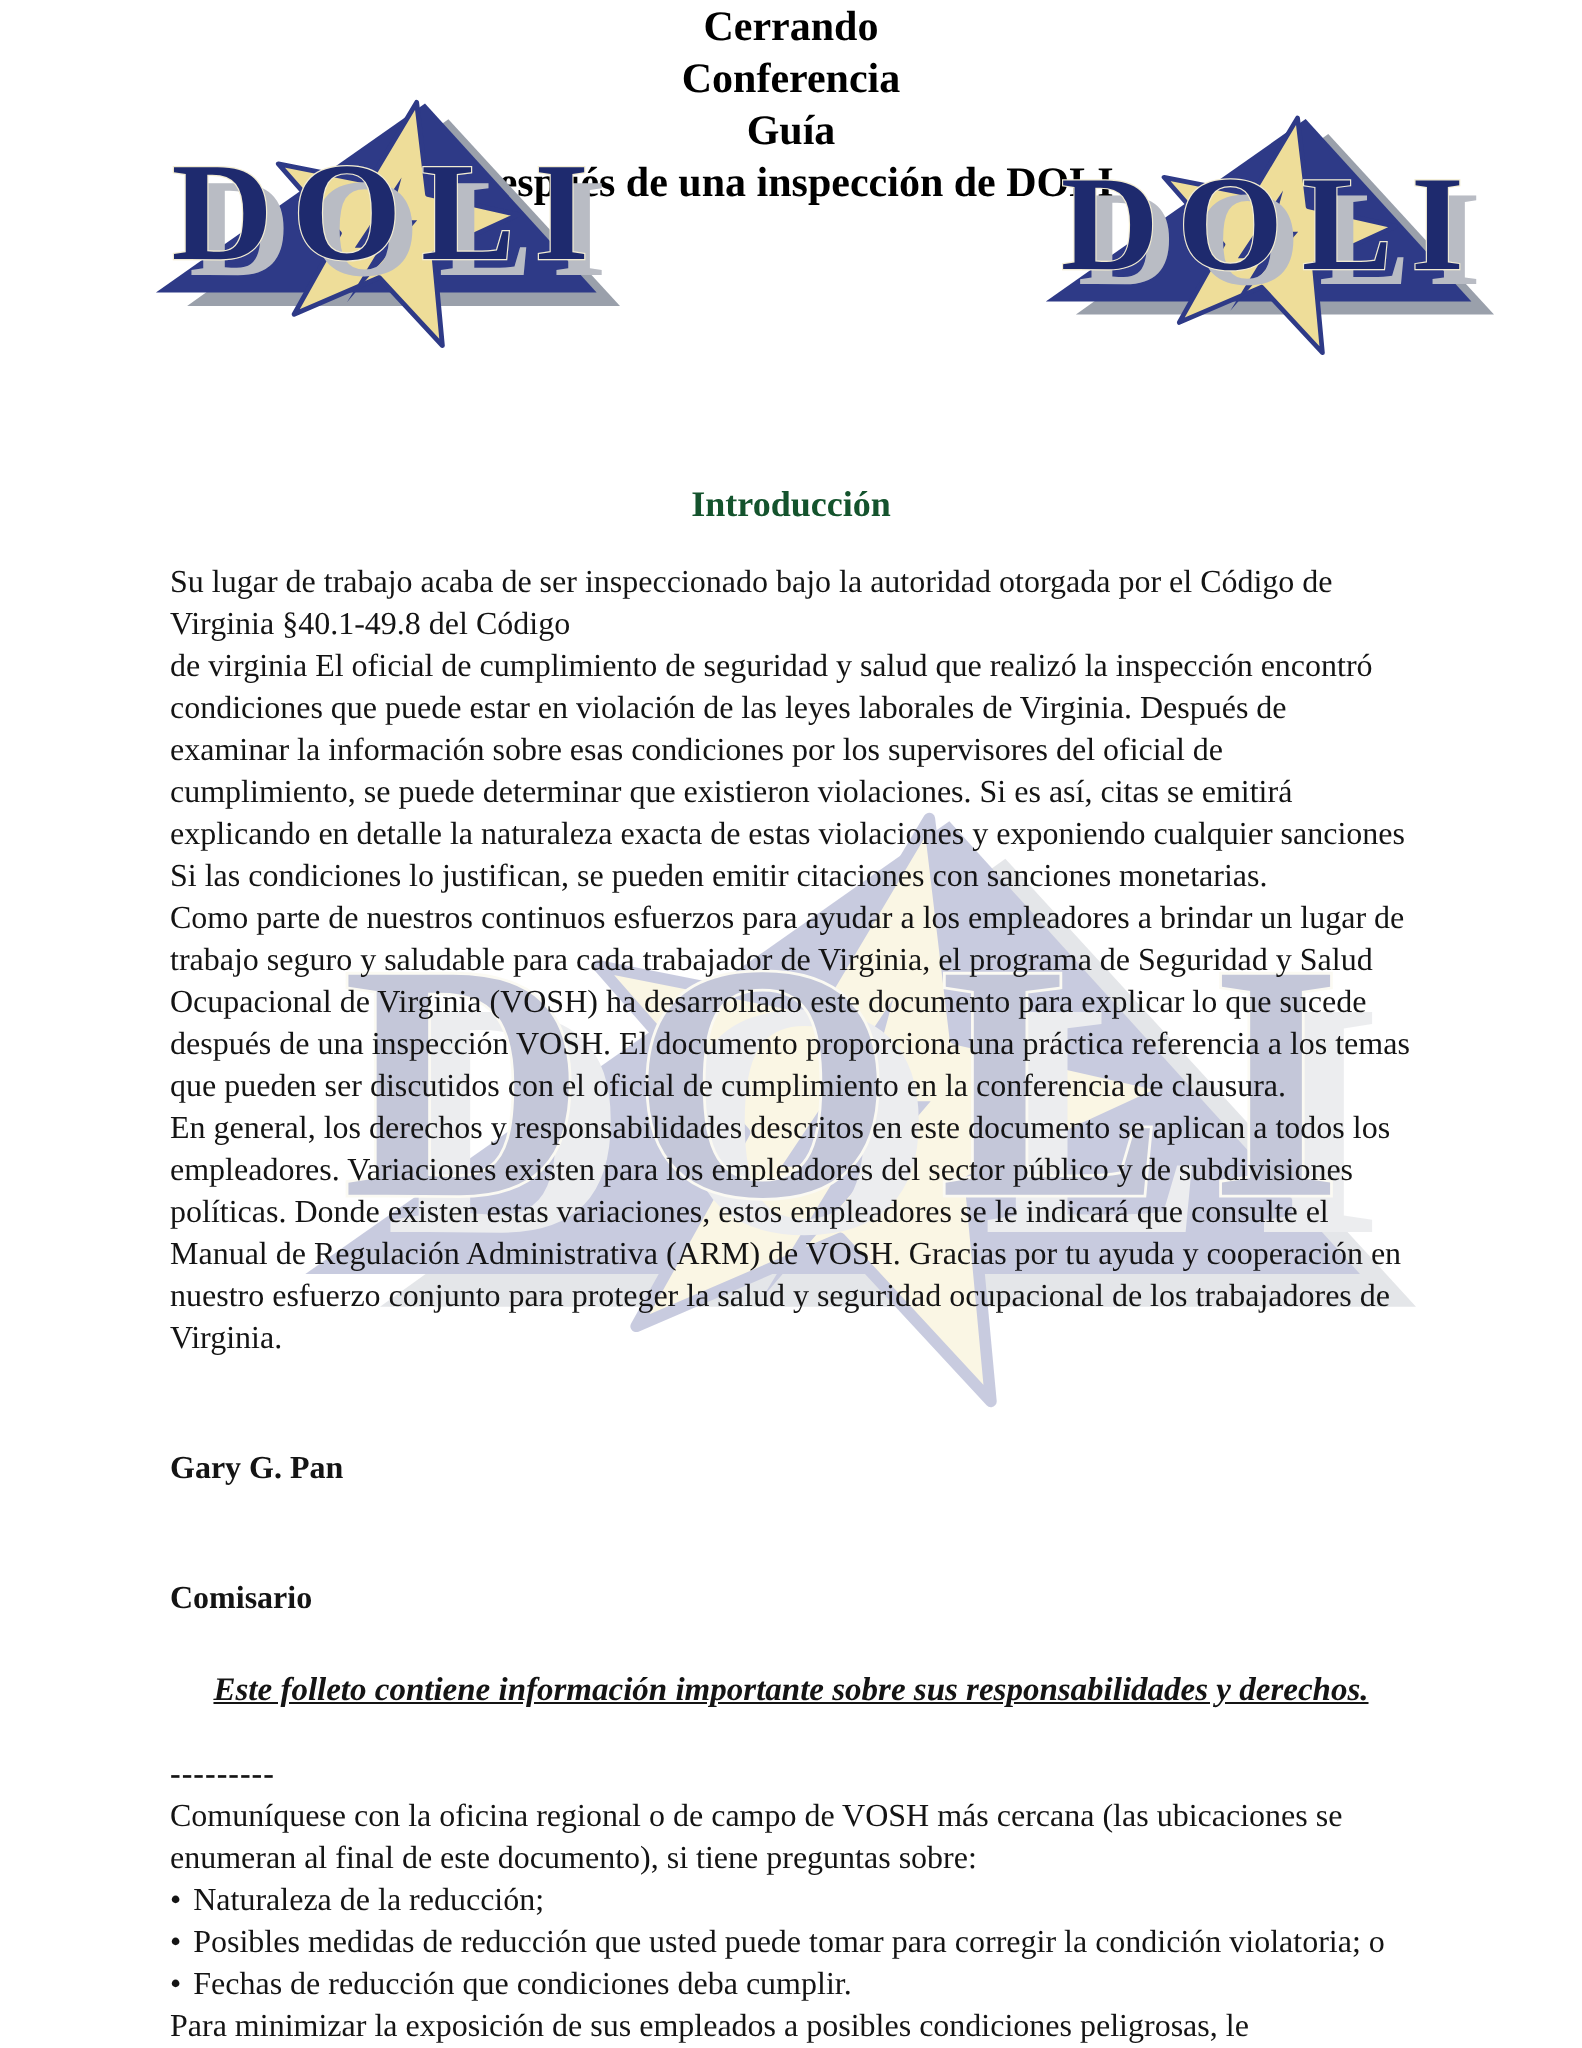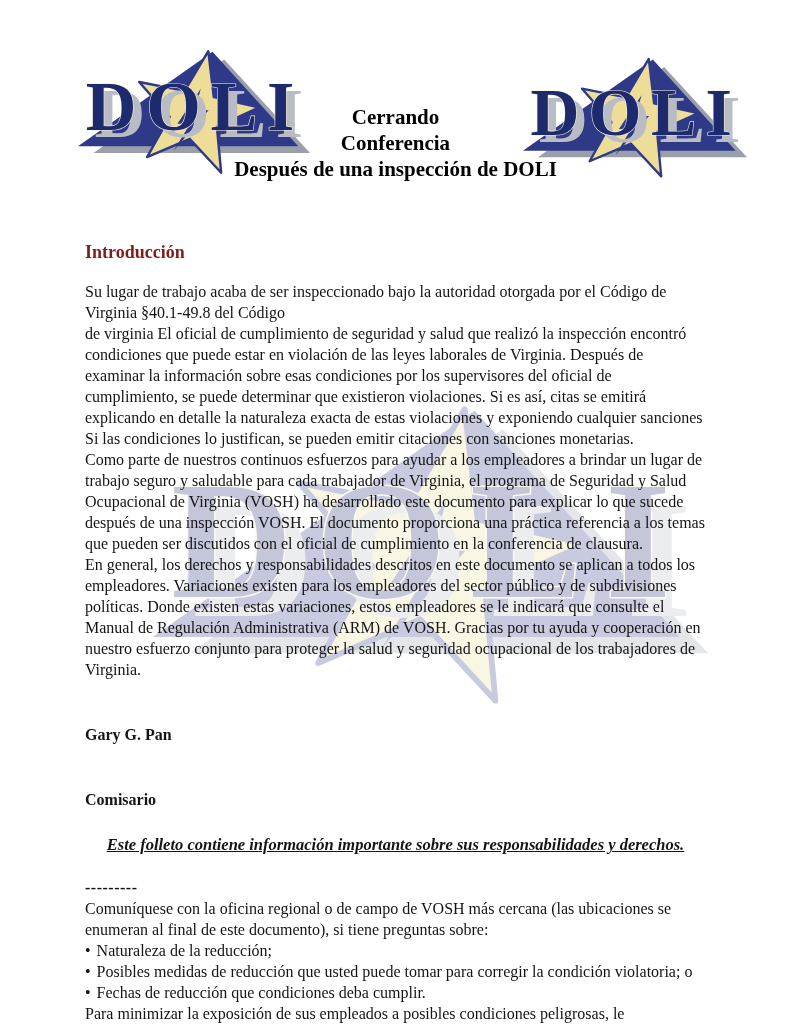--- a/index.html
+++ b/index.html
@@ -13,26 +13,26 @@
     color:#141414;
   }
   .watermark{
     position:absolute;left:148px;top:392px;width:560px;height:350px;
     opacity:0.26;pointer-events:none;
   }
   .logo-left{position:absolute;left:76px;top:44px;width:234px;height:146px;}
   .logo-right{position:absolute;left:521px;top:52px;width:226px;height:141px;}
   .header-area{position:relative;height:226px;}
   .title-block{
-    text-align:center;padding-top:104px;
+    text-align:center;
     font-weight:bold;font-size:21px;line-height:26px;color:#000;
   }
   .content{position:relative;padding:0 85px;font-size:16px;line-height:21px;}
   .section-heading{
-    text-align:left;font-weight:bold;font-size:18px;color:#7f1d1d;
+    text-align:center;font-weight:bold;font-size:18px;color:#14532d;
   }
   .h-intro{margin:16px 0 18px 0;}
   .h-employer{margin:17px 0 24px 0;}
   .para{margin:0;}
   .signature{margin-top:22px;font-weight:bold;}
   .signature div{line-height:21px;margin-top:44px;}
   .notice{
     margin-top:24px;text-align:center;
     font-weight:bold;font-style:italic;text-decoration:underline;
     font-size:16.5px;
@@ -65,20 +65,21 @@
   <div class="header-area">
     <svg class="logo-left" viewBox="0 0 240 150" preserveAspectRatio="none">
       <use href="#doli-symbol"></use>
     </svg>
     <svg class="logo-right" viewBox="0 0 240 150" preserveAspectRatio="none">
       <use href="#doli-symbol"></use>
     </svg>
     <div class="title-block">
       <div>Cerrando</div>
       <div>Conferencia</div>
+      <div>Guía</div>
       <div>Después de una inspección de DOLI</div>
     </div>
   </div>
 
   <div class="content">
 
     <div class="section-heading h-intro">Introducción</div>
 
     <div class="para">
       <div>Su lugar de trabajo acaba de ser inspeccionado bajo la autoridad otorgada por el Código de Virginia §40.1-49.8 del Código</div>

